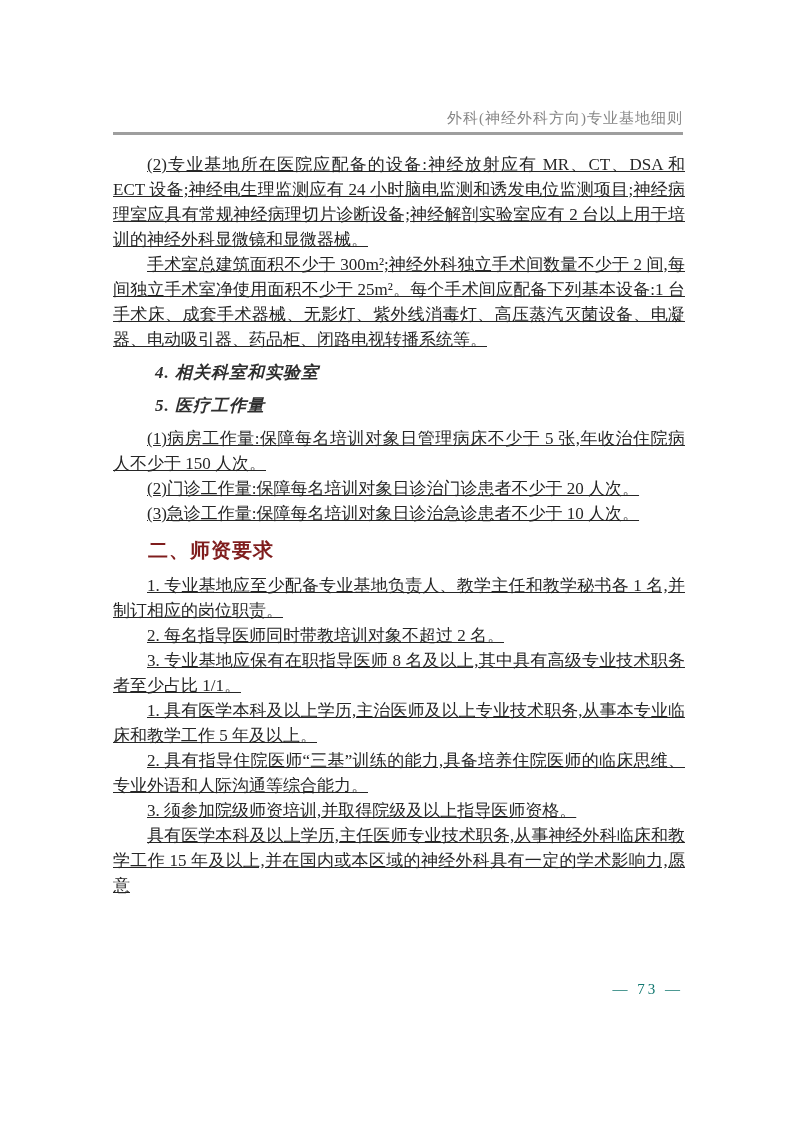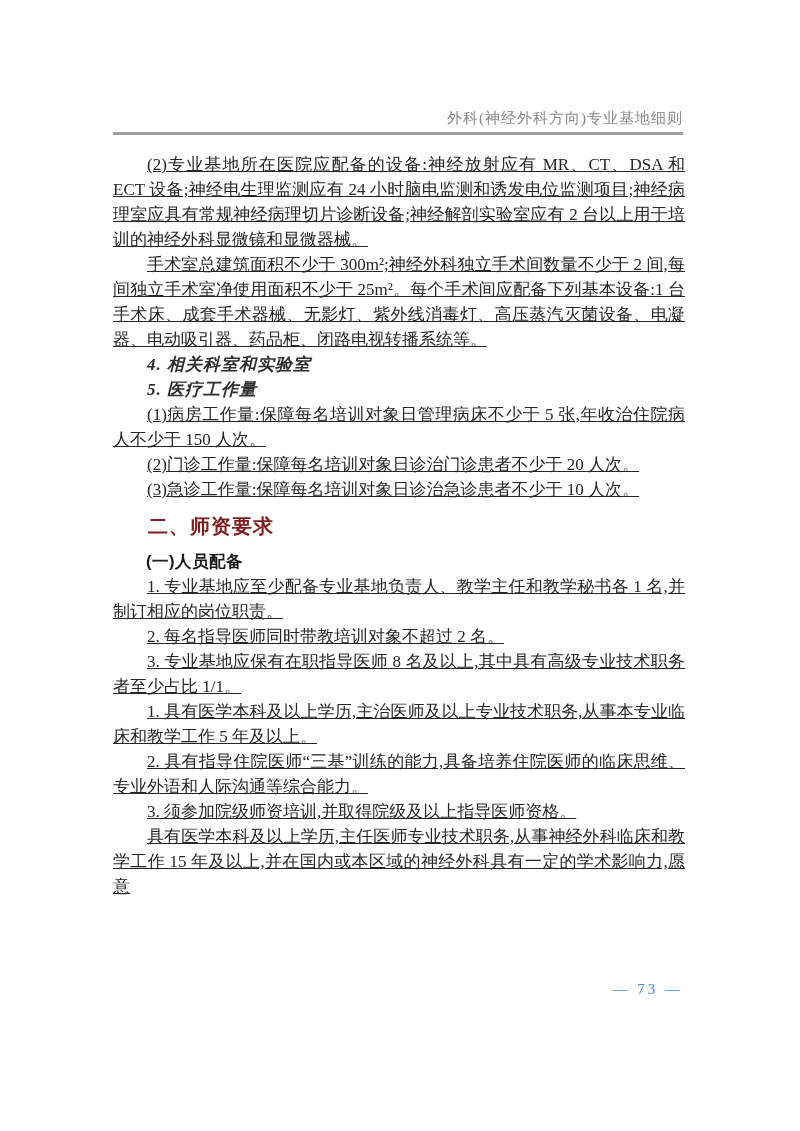--- a/index.html
+++ b/index.html
@@ -43,21 +43,21 @@
     line-height: 25px;
     color: #262626;
     text-align: justify;
   }
   .para {
     margin: 0;
     text-indent: 2em;
     text-decoration: underline;
   }
   .h-kai {
-    margin: 0;
+    margin: 8px;
     text-indent: 2em;
     font-style: italic;
     font-weight: 600;
     color: #2e2e2e;
     letter-spacing: 1px;
   }
   .h-main {
     margin: 9px 0 8px 0;
     text-indent: 0;
     padding-left: 35px;
@@ -77,21 +77,21 @@
     color: #1b1b1b;
     letter-spacing: 0.5px;
   }
   .page-number {
     position: absolute;
     top: 981px;
     left: 113px;
     width: 570px;
     text-align: right;
     font-size: 15px;
-    color: #3b82f6;
+    color: #0f766e;
     letter-spacing: 3px;
   }
 </style>
 </head>
 <body>
 
 <div class="page">
 
   <div class="running-head">外科(神经外科方向)专业基地细则</div>
 
@@ -99,21 +99,20 @@
 
   <div class="content">
     <p class="para">(2)专业基地所在医院应配备的设备:神经放射应有 MR、CT、DSA 和 ECT 设备;神经电生理监测应有 24 小时脑电监测和诱发电位监测项目;神经病理室应具有常规神经病理切片诊断设备;神经解剖实验室应有 2 台以上用于培训的神经外科显微镜和显微器械。</p>
     <p class="para">手术室总建筑面积不少于 300m²;神经外科独立手术间数量不少于 2 间,每间独立手术室净使用面积不少于 25m²。每个手术间应配备下列基本设备:1 台手术床、成套手术器械、无影灯、紫外线消毒灯、高压蒸汽灭菌设备、电凝器、电动吸引器、药品柜、闭路电视转播系统等。</p>
     <p class="h-kai">4. 相关科室和实验室</p>
     <p class="h-kai">5. 医疗工作量</p>
     <p class="para">(1)病房工作量:保障每名培训对象日管理病床不少于 5 张,年收治住院病人不少于 150 人次。</p>
     <p class="para">(2)门诊工作量:保障每名培训对象日诊治门诊患者不少于 20 人次。</p>
     <p class="para">(3)急诊工作量:保障每名培训对象日诊治急诊患者不少于 10 人次。</p>
     <p class="h-main">二、师资要求</p>
-    <p class="h-sub">(一)人员配备</p>
     <p class="para">1. 专业基地应至少配备专业基地负责人、教学主任和教学秘书各 1 名,并制订相应的岗位职责。</p>
     <p class="para">2. 每名指导医师同时带教培训对象不超过 2 名。</p>
     <p class="para">3. 专业基地应保有在职指导医师 8 名及以上,其中具有高级专业技术职务者至少占比 1/1。</p>
     <p class="para">1. 具有医学本科及以上学历,主治医师及以上专业技术职务,从事本专业临床和教学工作 5 年及以上。</p>
     <p class="para">2. 具有指导住院医师“三基”训练的能力,具备培养住院医师的临床思维、专业外语和人际沟通等综合能力。</p>
     <p class="para">3. 须参加院级师资培训,并取得院级及以上指导医师资格。</p>
     <p class="para">具有医学本科及以上学历,主任医师专业技术职务,从事神经外科临床和教学工作 15 年及以上,并在国内或本区域的神经外科具有一定的学术影响力,愿意</p>
   </div>
 
   <div class="page-number">— 73 —</div>

